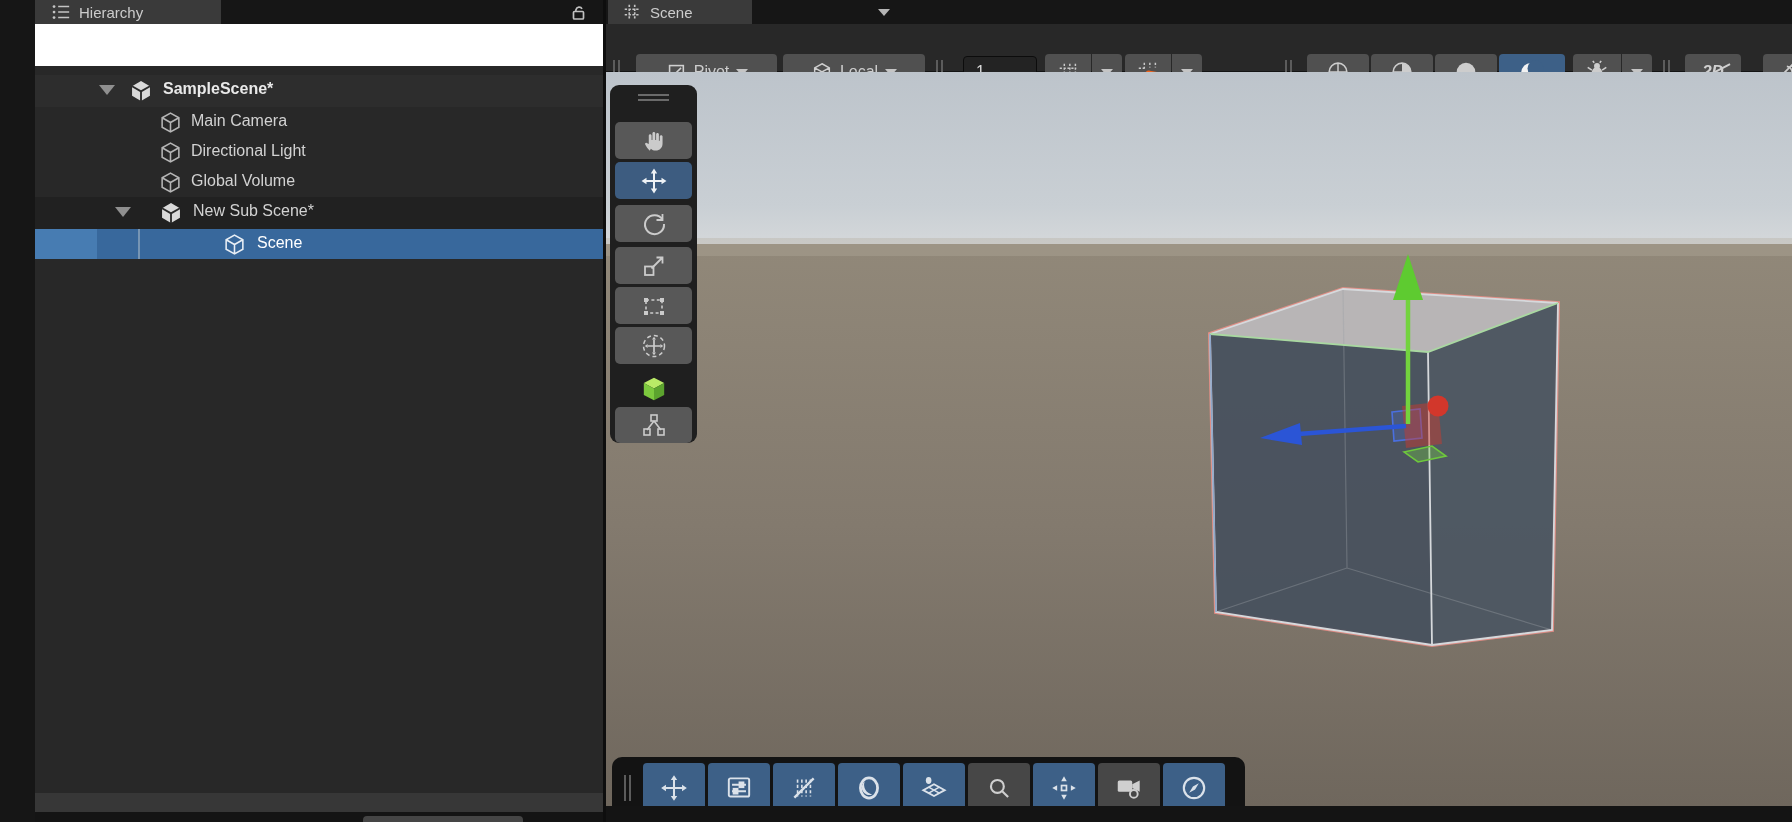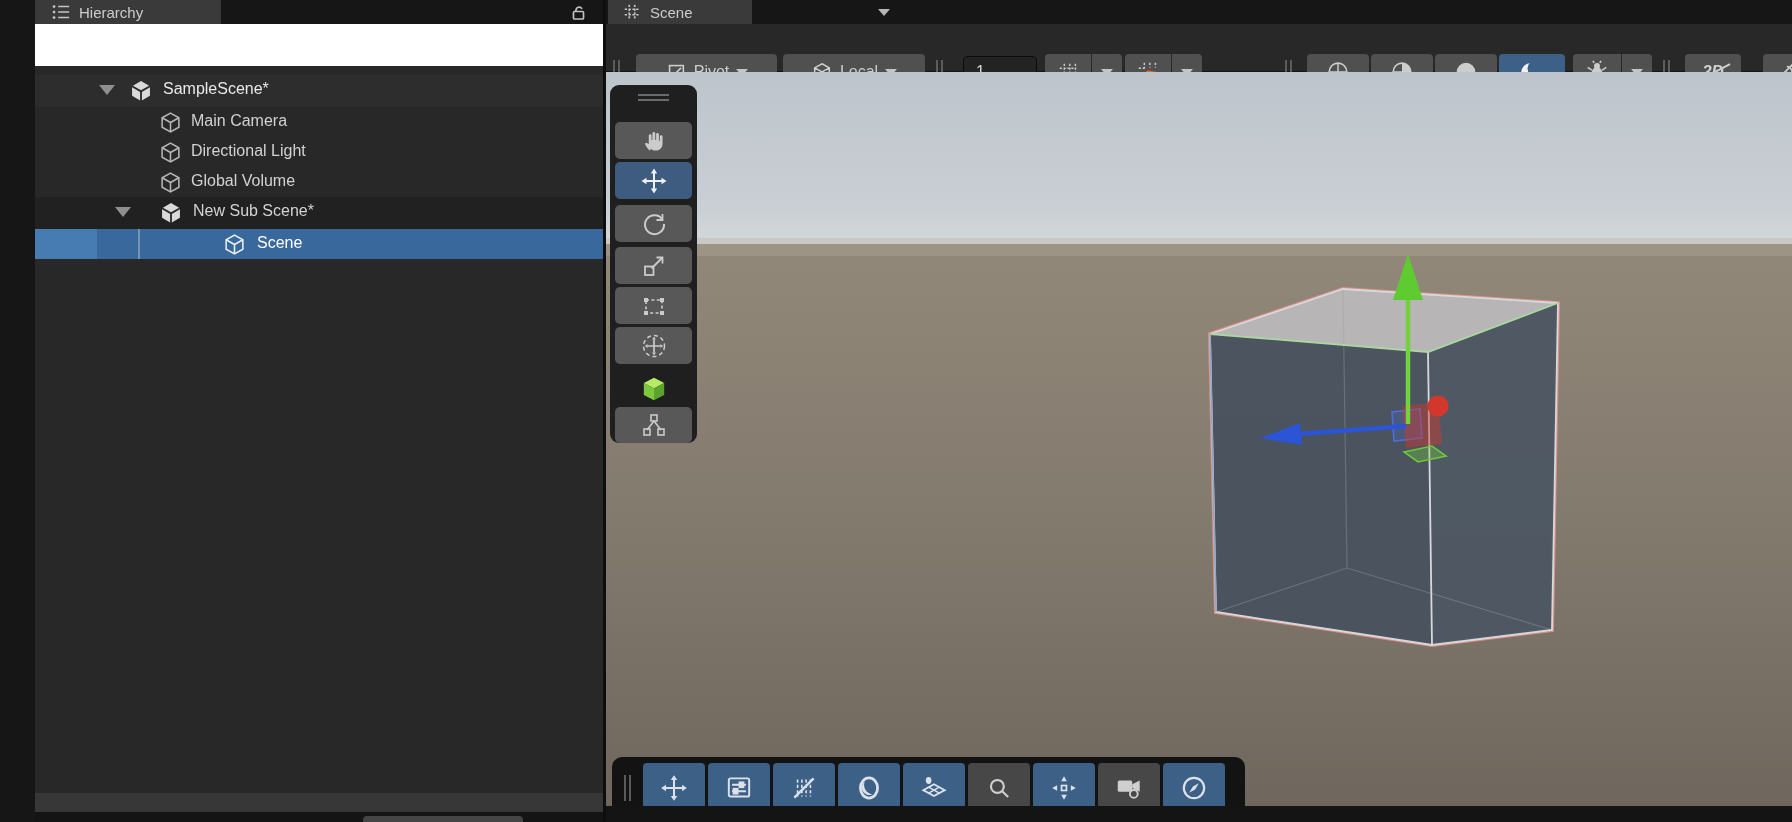--- a/index.html
+++ b/index.html
@@ -28,21 +28,21 @@
   #search-input::placeholder { color:#6f6f6f; }
   #search-expand { left:560px; top:33px; width:36px; height:28px; }
 
   .tree { left:0; top:66px; width:603px; height:727px; background:#282828; position:absolute; }
   .row { position:absolute; left:0; width:603px; height:30px; color:#d2d2d2; font-size:16px; }
   .row .lbl { position:absolute; top:5px; white-space:nowrap; }
   .tri { position:absolute; width:0; height:0; border-left:8px solid transparent;
     border-right:8px solid transparent; border-top:10px solid #8f8f8f; top:10px; }
   .row svg.obj { position:absolute; top:4px; }
   #row-0 { top:9px; background:#2d2d2d; height:32px; }
-  #row-0 .lbl { font-weight:normal; color:#e9e9e9; }
+  #row-0 .lbl { font-weight:bold; color:#e9e9e9; }
   #row-1 { top:41px; } #row-2 { top:71px; } #row-3 { top:101px; }
   #row-4 { top:131px; background:#212121; height:32px; }
   #row-5 { top:163px; background:#38689c; color:#ffffff; height:30px; }
   #row-5 .edgeglow { position:absolute; left:0; top:0; width:62px; height:30px; background:#477cb2; }
   #indent-line { position:absolute; left:103px; top:0; width:2px; height:30px; background:rgba(170,185,200,.55); }
   .kebab { position:absolute; width:12px; height:20px; }
   #checkbox { position:absolute; left:570px; top:4px; width:26px; height:24px; background:#1b1b1b;
     border:1px solid #0d0d0d; border-radius:4px; display:flex; align-items:center; justify-content:center; }
 
   #h-bottom-strip { left:0; top:793px; width:603px; height:19px; background:#373737; }

